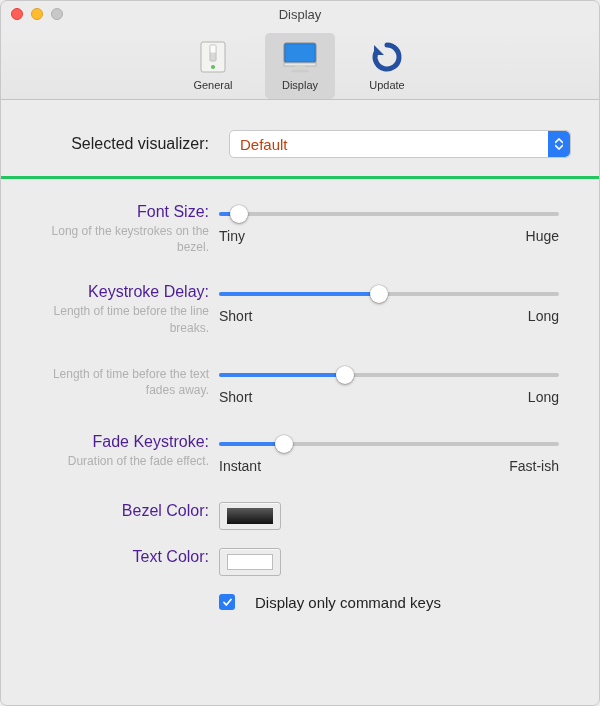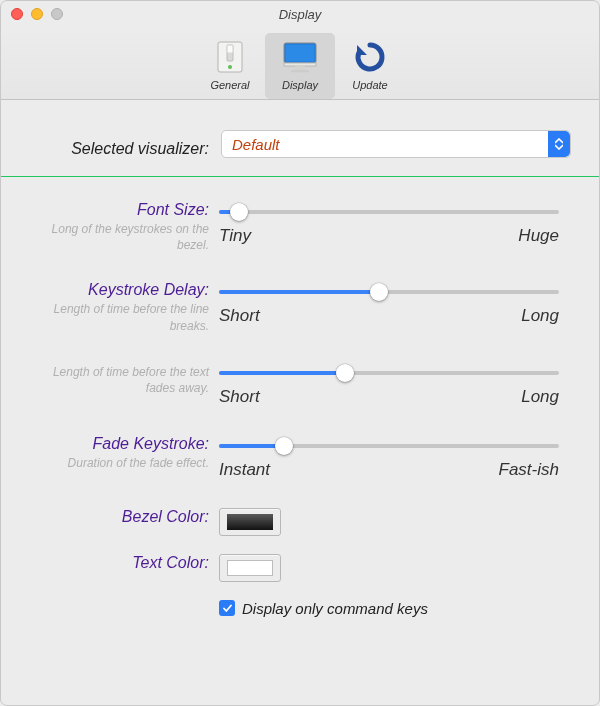--- a/index.html
+++ b/index.html
@@ -13,21 +13,20 @@
   overflow: hidden;
 }
 .window {
   background: #ececec;
   border: 1px solid #c8c8c8;
   border-radius: 7px;
   width: 600px;
   height: 706px;
   display: flex;
   flex-direction: column;
-  font-style: italic;
 }
 .titlebar {
   height: 26px;
   display: flex;
   align-items: center;
   padding: 0 10px;
   position: relative;
 }
 .traffic-lights { display: flex; gap: 8px; }
 .tl { width: 12px; height: 12px; border-radius: 50%; }
@@ -38,44 +37,44 @@
   position: absolute;
   left: 0; right: 0;
   text-align: center;
   font-size: 13px;
   color: #444;
   pointer-events: none;
 }
 .toolbar {
   display: flex;
   justify-content: center;
-  gap: 0;
+  gap: 17px;
   padding: 6px 0 0 0;
   border-bottom: 1px solid #c3c3c3;
   background: linear-gradient(#ececec, #e6e6e6);
 }
 .tool-item {
   width: 70px;
   text-align: center;
   padding: 6px 2px 8px;
   border-radius: 5px;
   cursor: default;
 }
 .tool-item.selected {
   background: #d5d5d5;
 }
 .tool-icon { height: 36px; display:flex; align-items:center; justify-content:center; margin-bottom:4px; }
 .tool-label { font-size: 11px; color: #333; }
 
 .section-top {
   padding: 30px 28px 18px;
-  border-bottom: 1px solid #22c55e;
-  display: flex;
-  align-items: flex-end;
-  gap: 12px;
+  border-bottom: 3px solid #22c55e;
+  display: flex;
+  align-items: center;
+  gap: 20px;
 }
 .section-top .lbl {
   font-size: 16px;
   color: #222;
   text-align: right;
   flex: 0 0 180px;
 }
 .select-wrap {
   flex: 1;
   position: relative;
@@ -156,21 +155,21 @@
   top: 2px;
   width: 18px; height: 18px;
   background: #fff;
   border-radius: 50%;
   box-shadow: 0 1px 3px rgba(0,0,0,0.35), 0 0 0 0.5px rgba(0,0,0,0.15);
   transform: translateX(-50%);
 }
 .scale {
   display: flex;
   justify-content: space-between;
-  font-size: 17px;
+  font-size: 14px;
   color: #333;
   margin-top: 3px;
 }
 .color-well {
   width: 62px;
   height: 28px;
   border: 1px solid #b7b7b7;
   border-radius: 3px;
   background: #ececec;
   display:flex;
@@ -185,21 +184,21 @@
 .swatch.dark {
   background: linear-gradient(#5a5a5a, #121212);
 }
 .swatch.light {
   background: #fff;
   border: 1px solid #bdbdbd;
 }
 .checkbox-row {
   display: flex;
   align-items: center;
-  gap: 7px;
+  gap: 20px;
 }
 .cb {
   width: 16px; height: 16px;
   border-radius: 3px;
   background: #2a7bf6;
   display:flex; align-items:center; justify-content:center;
 }
 .cb svg { display:block; }
 .cb-label { font-size: 15px; color:#222; }
 </style>

